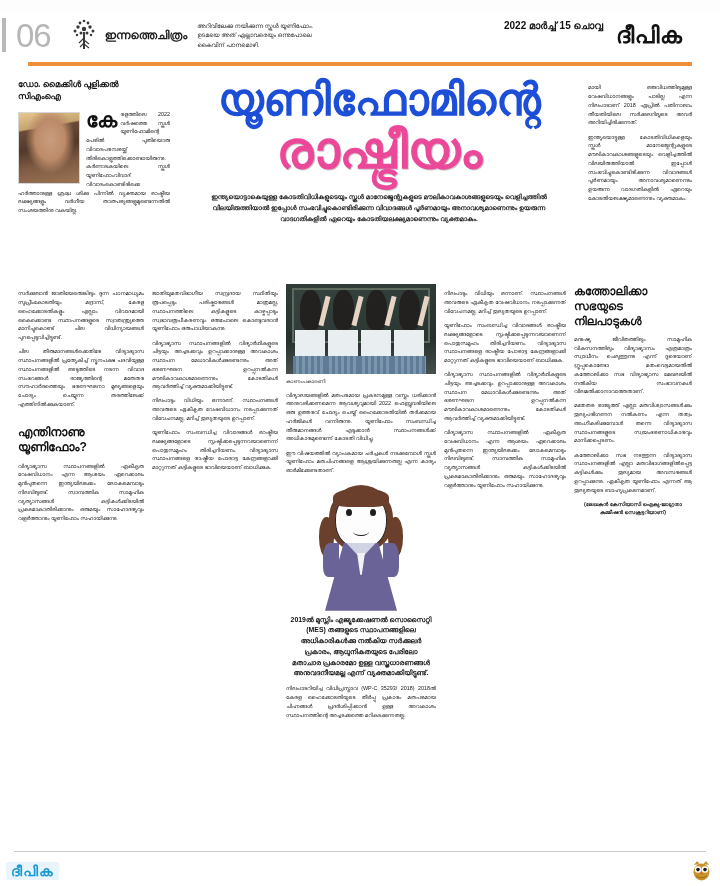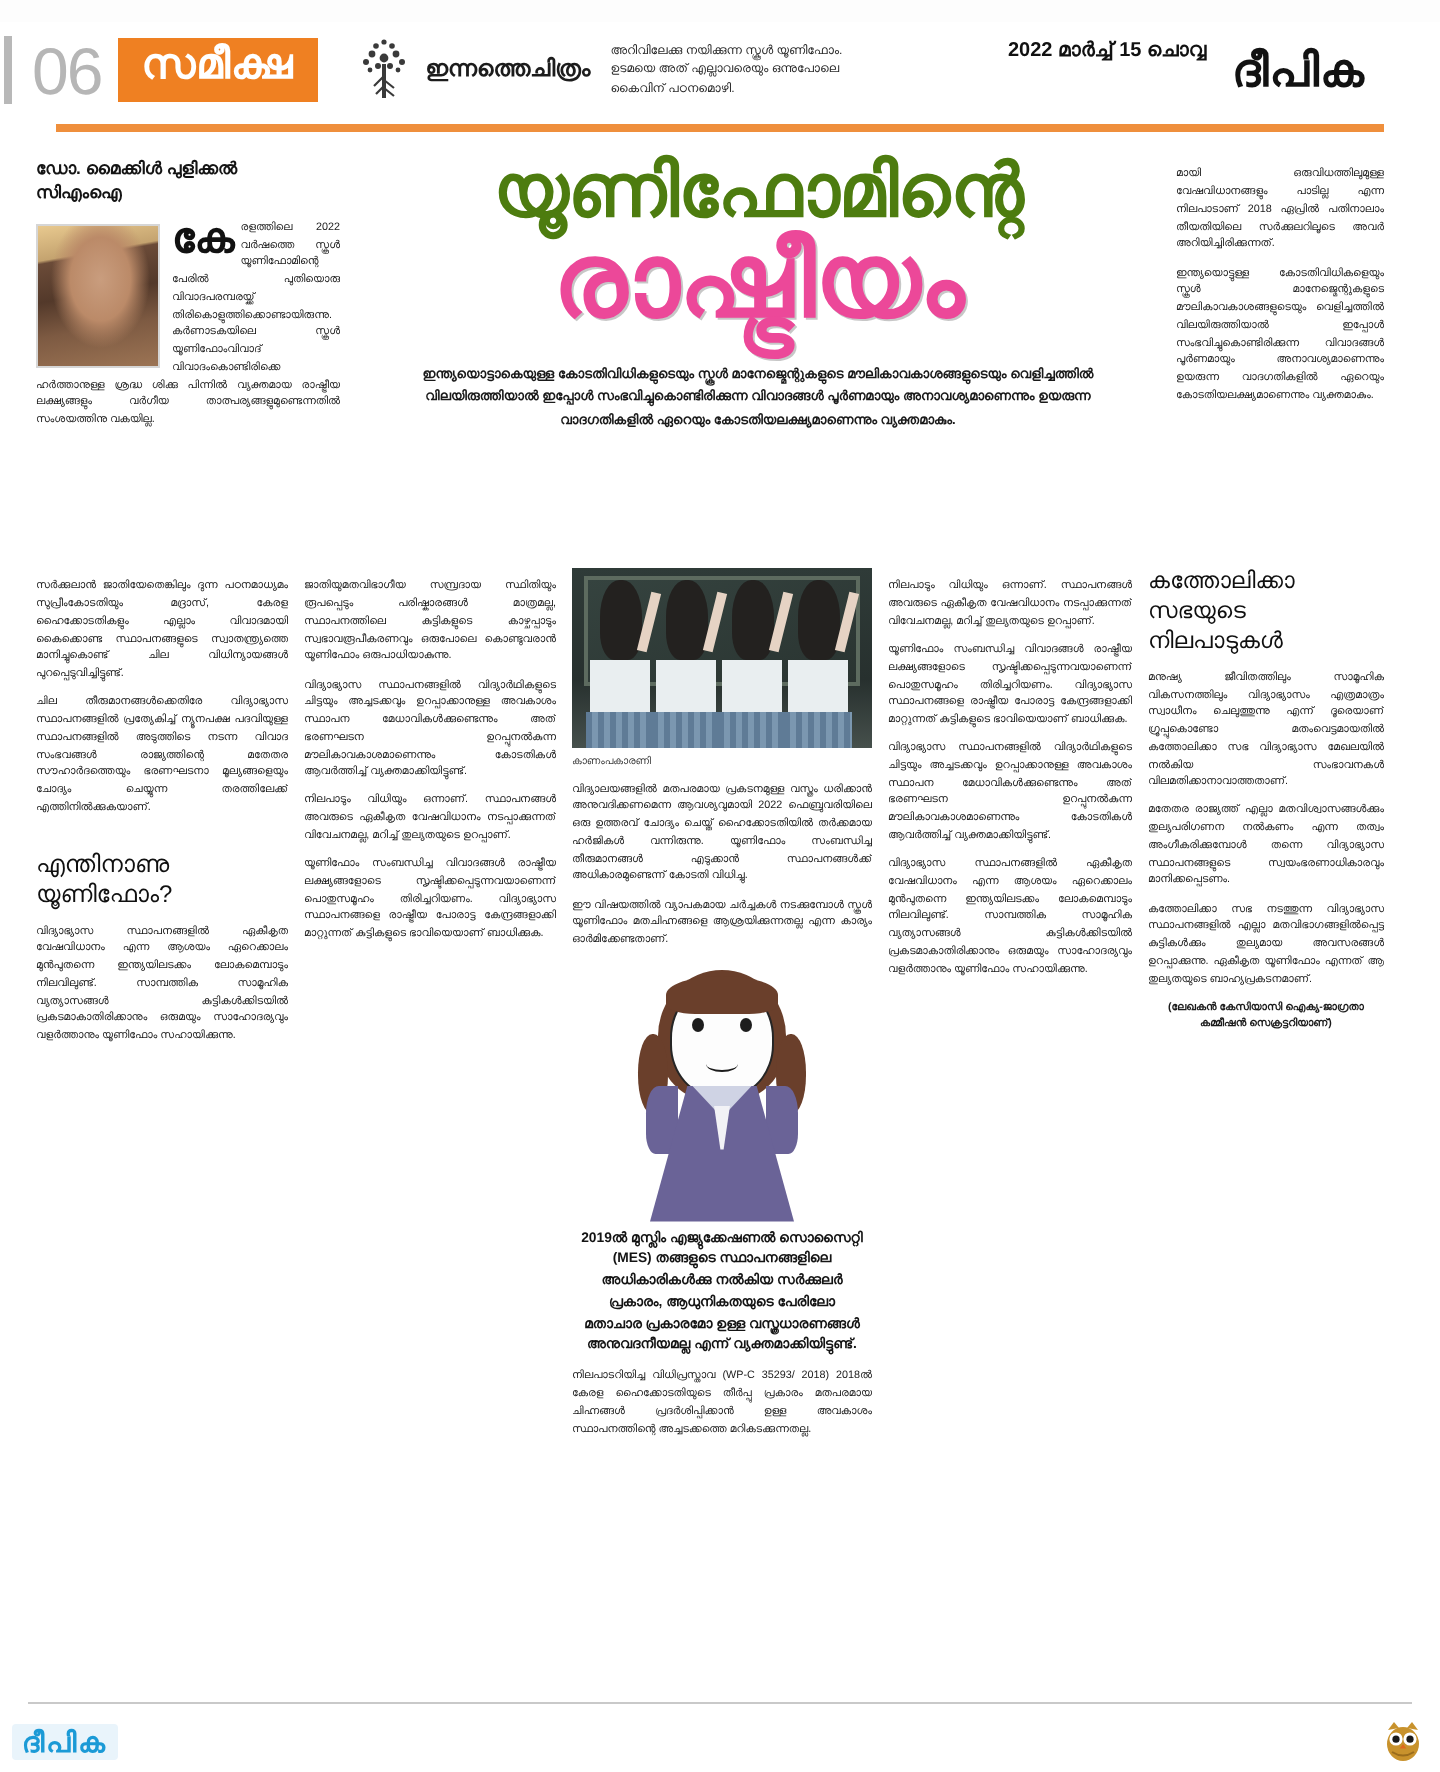--- a/index.html
+++ b/index.html
@@ -138,23 +138,23 @@
   }
 
   
   #headline-block {
     position: absolute;
     left: 182px; top: 76px;
     width: 394px;
     text-align: center;
   }
   .head-line1 {
-    font-size: 37px;
-    font-weight: bold;
-    color: #4d7c0f;
+    font-size: 45px;
+    font-weight: bold;
+    color: #1d4ed8;
     line-height: 1.06;
     letter-spacing: -0.5px;
   }
   .head-line2 {
     font-size: 52px;
     font-weight: bold;
     color: #ec4899;
     line-height: 1.02;
     letter-spacing: -0.5px;
     text-shadow: 1px 1px 0 rgba(0,0,0,0.22);
@@ -177,21 +177,21 @@
 
   
   #col-1 { left: 18px;  top: 284px; width: 126px; }
   #col-2 { left: 152px; top: 284px; width: 126px; }
   #col-3 { left: 286px; top: 284px; width: 150px; }
   #col-4 { left: 444px; top: 284px; width: 122px; }
   #col-5 { left: 574px; top: 284px; width: 118px; }
 
   .subhead {
     font-size: 11.5px;
-    font-weight: normal;
+    font-weight: bold;
     color: #101010;
     line-height: 1.3;
     margin: 16px 0 6px 0;
     text-align: left;
   }
   .subhead.sm { font-size: 12px; }
 
   
   .photo-students {
     width: 150px; height: 90px;
@@ -387,21 +387,20 @@
 </head>
 <body>
 
 <div id="page">
 
   <div class="bleed-top"></div>
 
   <div class="masthead">
     <div class="edge-tick"></div>
     <div class="page-number">06</div>
-    <div class="section-tag">സമീക്ഷ</div>
 
     <div class="tree-icon">
       <svg viewBox="0 0 30 34" width="30" height="34">
         <g fill="#3a3a3a">
           <circle cx="15" cy="11" r="2.2"></circle>
           <circle cx="9" cy="9" r="1.7"></circle>
             <circle cx="21" cy="9" r="1.7"></circle>
           <circle cx="6" cy="13" r="1.5"></circle>
             <circle cx="24" cy="13" r="1.5"></circle>
           <circle cx="11" cy="5" r="1.4"></circle>

